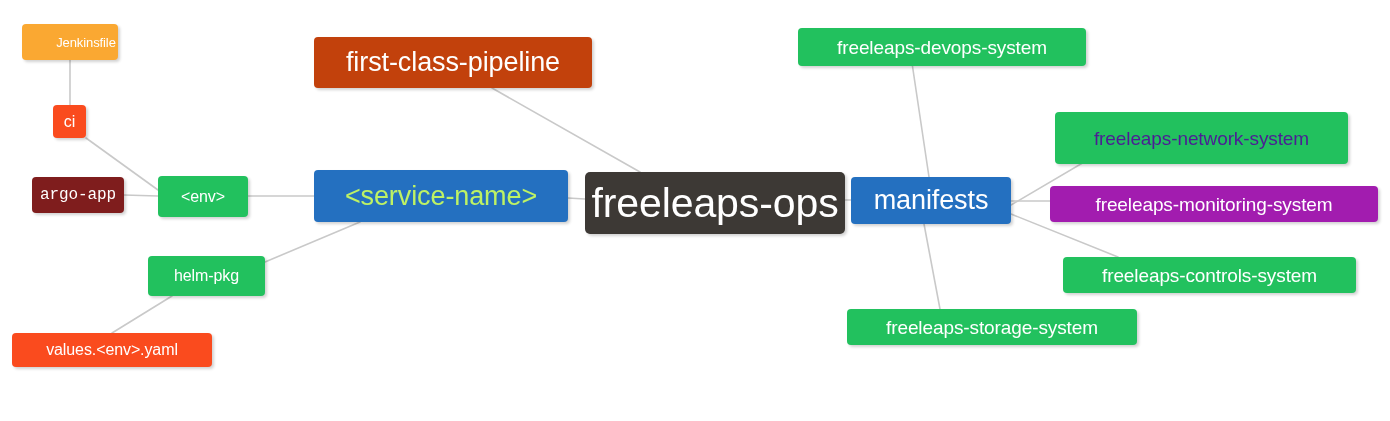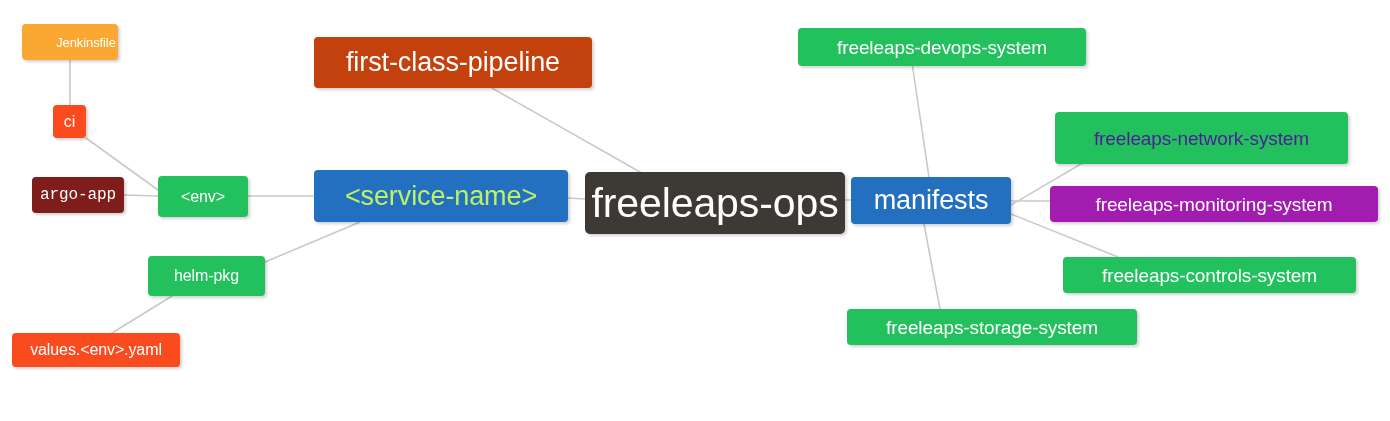--- a/index.html
+++ b/index.html
@@ -91,21 +91,21 @@
       </div>
       <div class="node c-red t-xs" style="left: 32px; top: 177px; width: 92px; height: 36px; background: #7f1d1d; color: rgb(255, 255, 255); font-family: Liberation Mono, monospace;">
         <span class="node-label">argo-app</span>
       </div>
       <div class="node c-green t-md" style="left: 158px; top: 176px; width: 90px; height: 41px; background: rgb(34, 193, 94); color: rgb(255, 255, 255);">
         <span class="node-label">&lt;env&gt;</span>
       </div>
       <div class="node c-green t-md" style="left: 148px; top: 256px; width: 117px; height: 40px; background: rgb(34, 193, 94); color: rgb(255, 255, 255);">
         <span class="node-label">helm-pkg</span>
       </div>
-      <div class="node c-red t-xs" style="left: 12px; top: 333px; width: 168px; height: 34px; background: rgb(250, 75, 30); color: rgb(255, 255, 255);">
+      <div class="node c-red t-xs" style="left: 12px; top: 333px; width: 200px; height: 34px; background: rgb(250, 75, 30); color: rgb(255, 255, 255);">
         <span class="node-label">values.&lt;env&gt;.yaml</span>
       </div>
       <div class="node c-blue t-xl" style="left: 314px; top: 37px; width: 278px; height: 51px; background: #c2410c; color: rgb(255, 255, 255);">
         <span class="node-label">first-class-pipeline</span>
       </div>
       <div class="node c-blue t-xl" style="left: 314px; top: 170px; width: 254px; height: 52px; background: rgb(36, 112, 192); color: #bef264;">
         <span class="node-label">&lt;service-name&gt;</span>
       </div>
       <div class="node c-root t-root" style="left: 585px; top: 172px; width: 260px; height: 62px; background: rgb(61, 57, 53); color: rgb(255, 255, 255);">
         <span class="node-label">freeleaps-ops</span>

